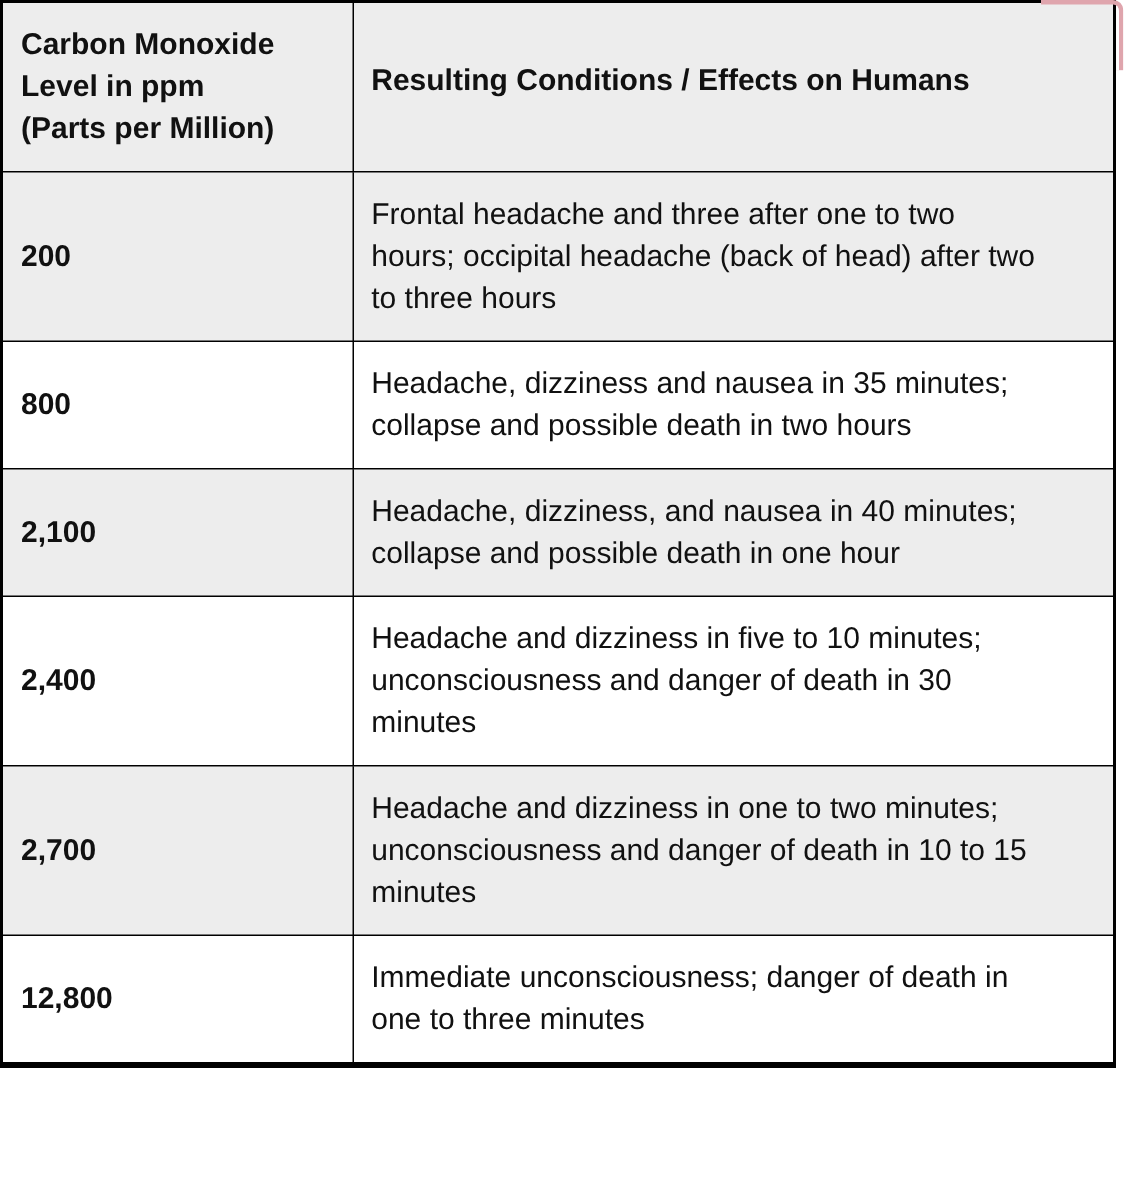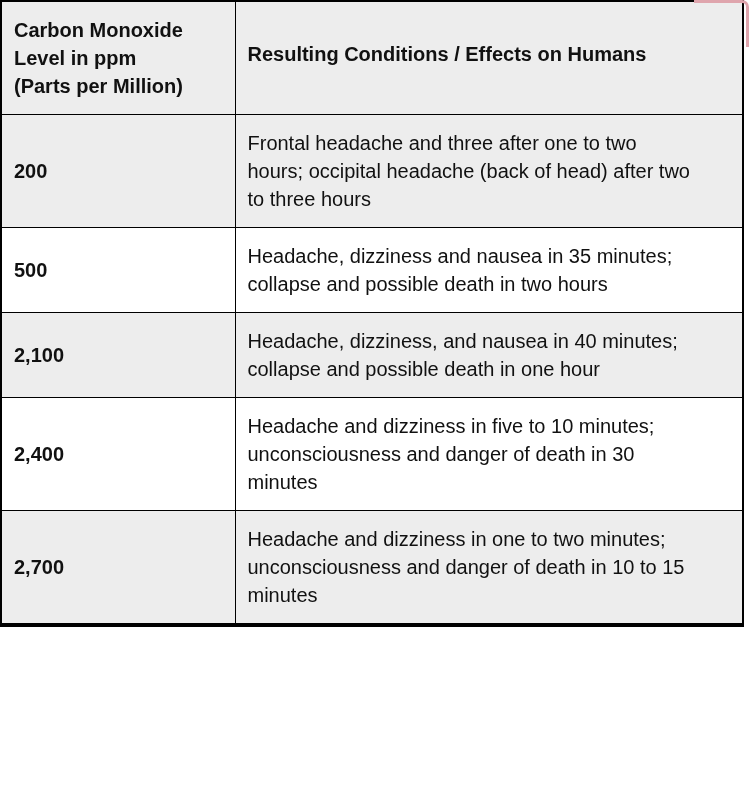--- a/index.html
+++ b/index.html
@@ -79,33 +79,37 @@
     </tr>
   </thead>
   <tbody>
 
   <tr class="shaded">
     <td class="ppm">200</td>
     <td class="effect">Frontal headache and three after one to two hours; occipital headache (back of head) after two to three hours</td>
   </tr>
 
   <tr>
-    <td class="ppm">500</td>
+    <td class="ppm">800</td>
     <td class="effect">Headache, dizziness and nausea in 35 minutes; collapse and possible death in two hours</td>
   </tr>
 
   <tr class="shaded">
     <td class="ppm">2,100</td>
     <td class="effect">Headache, dizziness, and nausea in 40 minutes; collapse and possible death in one hour</td>
   </tr>
 
   <tr>
     <td class="ppm">2,400</td>
     <td class="effect">Headache and dizziness in five to 10 minutes; unconsciousness and danger of death in 30 minutes</td>
   </tr>
 
   <tr class="shaded">
     <td class="ppm">2,700</td>
     <td class="effect">Headache and dizziness in one to two minutes; unconsciousness and danger of death in 10 to 15 minutes</td>
   </tr>
 
+  <tr>
+    <td class="ppm">12,800</td>
+    <td class="effect">Immediate unconsciousness; danger of death in one to three minutes</td>
+  </tr>
 </tbody>
 </table>
 
 </body></html>

